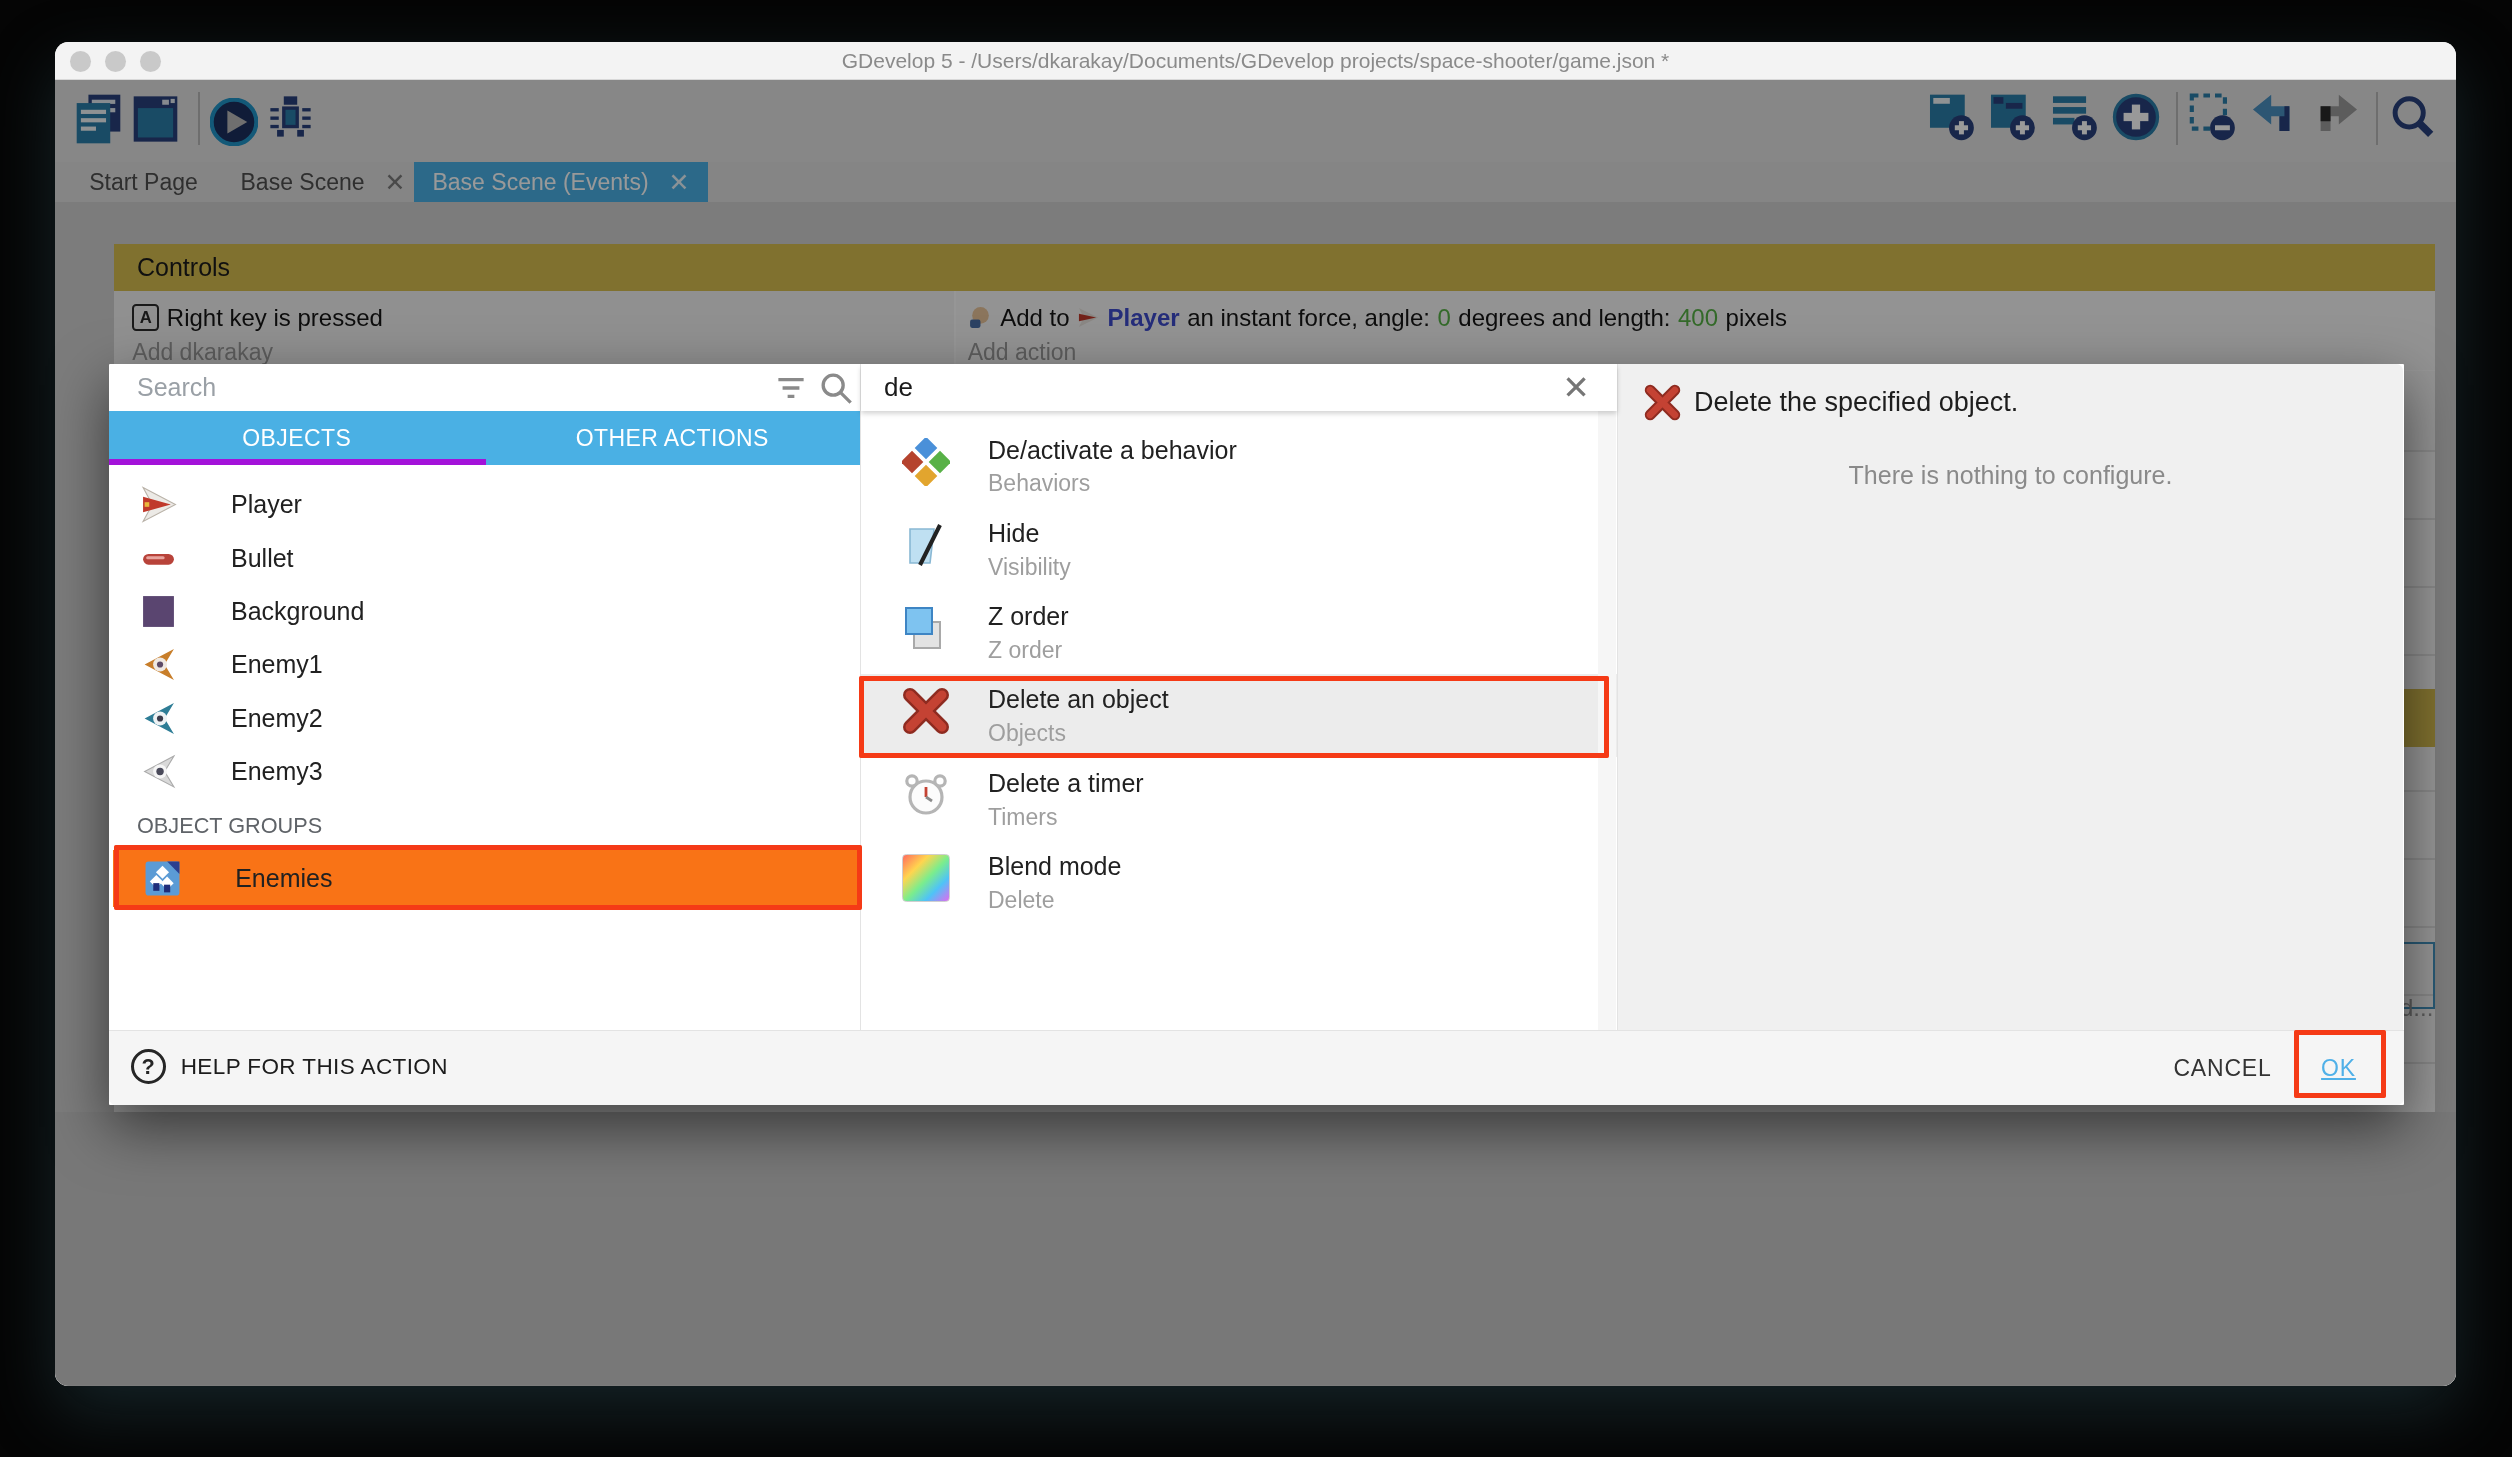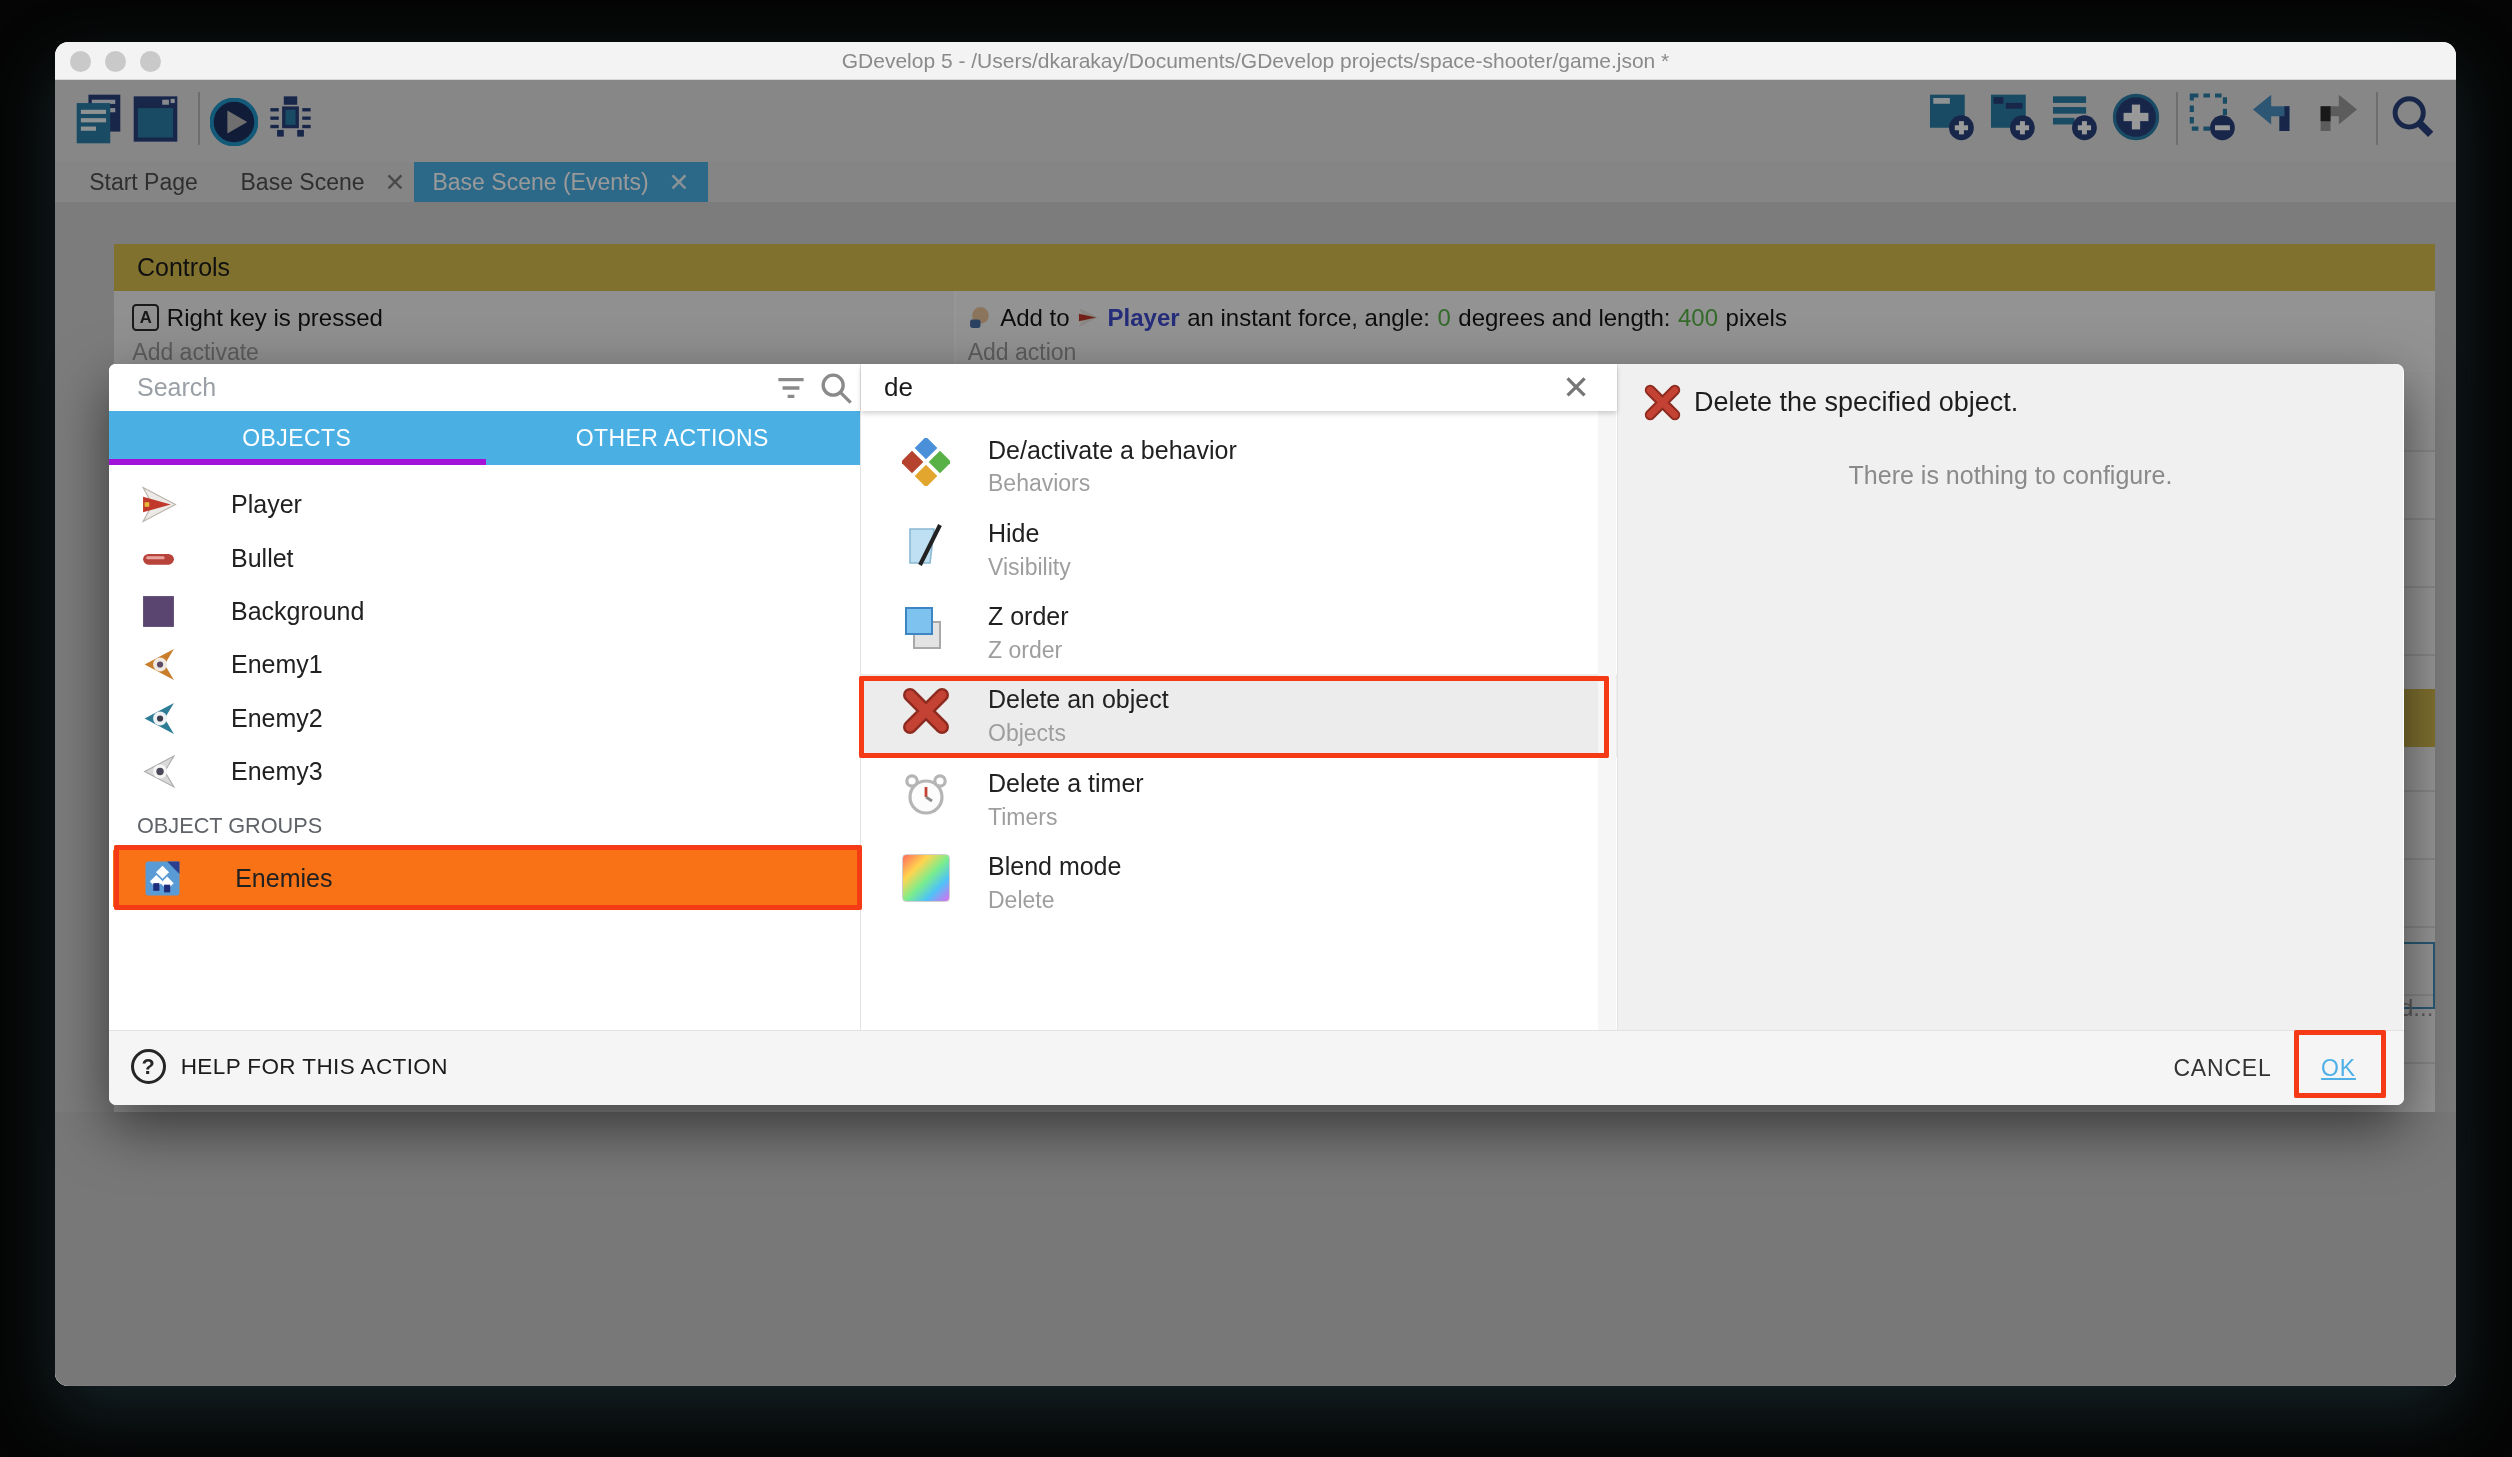--- a/index.html
+++ b/index.html
@@ -54,21 +54,21 @@
   .rail-bar { position:absolute; left:93px; width:17.5px; height:58px; background:#4596c3; }
   .rail-line { position:absolute; left:72px; top:217px; width:1.7px; height:875px; background:#9c9c9c; }
   .rail-ticks { position:absolute; left:72px; top:215px; width:22.5px; height:841px;
     background:repeating-linear-gradient(to bottom, #9c9c9c 0 1.7px, transparent 1.7px 79px); }
   .below-sheet { position:absolute; left:0; top:910px; width:100%; height:273px; background:#c9c9c9; }
 
   .dim { position:absolute; left:0; top:0; width:100%; height:100%; background:rgba(0,0,0,.40); z-index:5; }
 
   
   .dialog { position:absolute; left:109px; top:364px; width:2295px; height:741px; z-index:10;
-    background:#fff; border-radius:8px; box-shadow:0 21.7px 58px rgba(0,0,0,.55); }
+    background:#fff; border-radius:1px; box-shadow:0 21.7px 58px rgba(0,0,0,.55); }
   .pane-left { position:absolute; left:0; top:0; width:752px; height:666px; background:#fff;
     border-right:0.8px solid #e3e3e3; border-radius:6.7px 0 0 0; overflow:hidden; }
   .pane-mid { position:absolute; left:752px; top:0; width:757px; height:666px; background:#fff;
     border-right:0.8px solid #e3e3e3; }
   .pane-right { position:absolute; left:1509px; top:0; width:785px; height:666px; background:#f0f0f0;
     border-radius:0 6.7px 0 0; }
 
   .search-row { position:absolute; left:0; top:0; width:100%; height:47px; background:#fff; }
   .search-input { position:absolute; left:28px; top:5px; width:583px; height:37px; border:0; outline:0;
     font-size:25px; color:#202020; background:transparent; font-family:"Liberation Sans", sans-serif; }
@@ -284,21 +284,21 @@
           <div class="group-header" style="top:0">
             <span>Controls</span>
           </div>
 
           <div class="ev-row1">
             <div class="cond-cell">
               <div class="ev-line">
                 <span class="key-ic">A</span>
                 <span>Right key is pressed</span>
               </div>
-              <div class="ev-add">Add activate</div>
+              <div class="ev-add">Add dkarakay</div>
             </div>
             <div class="act-cell">
               <div class="ev-line">
                 <svg width="25" height="25" viewBox="0 0 24 24">
                   <circle cx="12" cy="10" r="8" fill="#e8c49a"></circle>
                     <rect x="2" y="14" width="10" height="8" rx="2" fill="#4a6fa5"></rect>
                 </svg>
                 <span>Add to</span>
                 <svg width="23" height="23" viewBox="0 0 24 24">
                   <polygon points="2,2 22,12 2,22 7,12" fill="#e6e2dc"></polygon>

